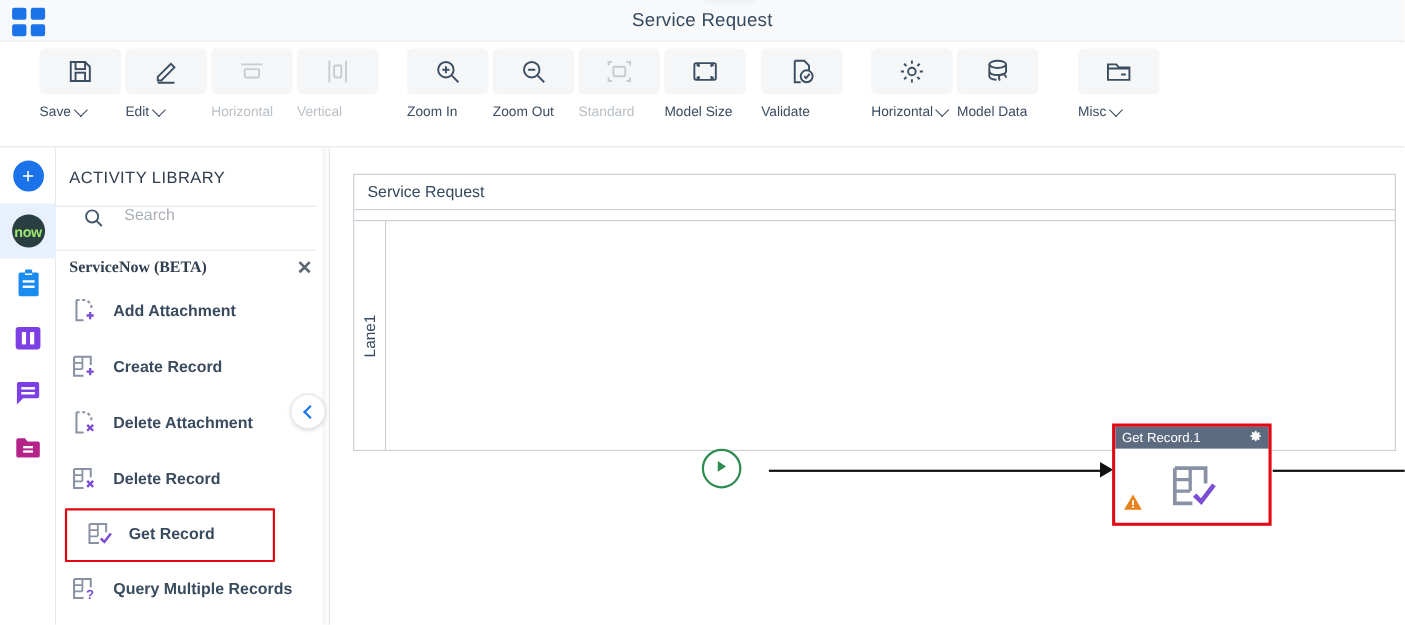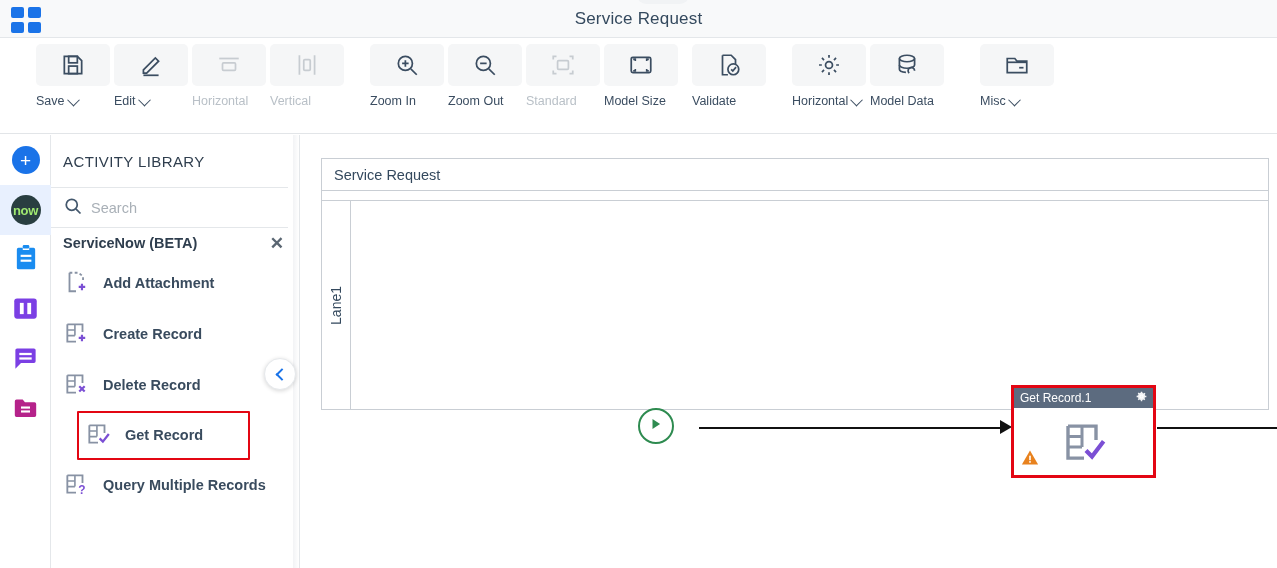--- a/index.html
+++ b/index.html
@@ -82,36 +82,36 @@
   .panel{
     position:absolute; left:51px; top:135px; width:248px; height:433px;
     background:#fff; border-right:1px solid #dcdfe3; overflow:hidden;
   }
   .panel-title{
     height:53px; display:flex; align-items:center; padding-left:12px;
     font-size:15px; font-weight:normal; color:#2f3e4e; letter-spacing:.4px;
     border-bottom:1px solid #e4e7ea; margin:0 10px 0 0;
   }
   .search-row{
-    height:40px; display:flex; align-items:center; gap:8px;
-    padding-left:12px; border-bottom:1px solid #e4e7ea; margin-right:10px;
+    height:40px; display:flex; gap:18px;
+    padding-left:24px; border-bottom:1px solid #e4e7ea; margin-right:10px;
   }
   .search-ph{ font-size:14.5px; color:#a9b0b7; }
   .grp-head{
     height:30px; display:flex; align-items:center; justify-content:space-between;
-    padding:0 14px 0 12px; font-size:14.5px; font-weight:bold; color:#2f3e4e;
+    padding:0 14px 0 12px; font-size:14.5px; font-weight:bold; color:#2f3e4e;font-family:Liberation Serif, serif;
   }
   .grp-x{ font-size:17px; color:#5a6672; cursor:pointer; line-height:1; }
   .act{
     height:51px; display:flex; align-items:center; gap:14px; padding-left:12px;
     font-size:14.5px; color:#394b5e; cursor:pointer;
   }
   .act.hl{
-    border:2px solid #e30613; height:49px; margin:0 48px 0 26px;
-    padding-left:6px; border-radius:1px;
+    border:2px solid #e30613; height:49px; margin:0 48px 0 8px;
+    padding-left:16px; border-radius:1px;
   }
   .act .txt{ line-height:1.12;font-weight:bold; }
 
   
   .collapse{
     position:absolute; left:264px; top:358px; width:32px; height:32px;
     border-radius:50%; background:#fff; border:1px solid #e6e9ec;
     box-shadow:0 1px 4px rgba(0,0,0,.16);
     display:flex; align-items:center; justify-content:center; cursor:pointer; z-index:6;
   }
@@ -444,20 +444,30 @@
       <svg width="26" height="26" viewBox="0 0 24 24" fill="none">
         <path d="M4 4h14v7" stroke="#8892a4" stroke-width="1.7"></path>
         <path d="M4 4v16h8" stroke="#8892a4" stroke-width="1.7"></path>
         <path d="M4 9.2h7M4 14.4h7M11 4v10.4" stroke="#8892a4" stroke-width="1.5"></path>
         <path d="M14.5 16.5h6M17.5 13.5v6" stroke="#7b4fd4" stroke-width="2"></path>
       </svg>
     </span>
     <span class="txt">Create Record</span>
   </div>
 
+  <div class="act">
+    <span>
+      <svg width="26" height="26" viewBox="0 0 24 24" fill="none">
+        <path d="M6 3.5h8.5L18.5 7v4" stroke="#8892a4" stroke-width="1.7" stroke-dasharray="2.6 2.2"></path>
+        <path d="M6 3.5v17h6" stroke="#8892a4" stroke-width="1.7"></path>
+        <path d="m15 14 5 5M20 14l-5 5" stroke="#7b4fd4" stroke-width="2"></path>
+      </svg>
+    </span>
+    <span class="txt">Delete Attachment</span>
+  </div>
 
   <div class="act">
     <span>
       <svg width="26" height="26" viewBox="0 0 24 24" fill="none">
         <path d="M4 4h14v7" stroke="#8892a4" stroke-width="1.7"></path>
         <path d="M4 4v16h8" stroke="#8892a4" stroke-width="1.7"></path>
         <path d="M4 9.2h7M4 14.4h7M11 4v10.4" stroke="#8892a4" stroke-width="1.5"></path>
         <path d="m15 14 5 5M20 14l-5 5" stroke="#7b4fd4" stroke-width="2"></path>
       </svg>
     </span>

